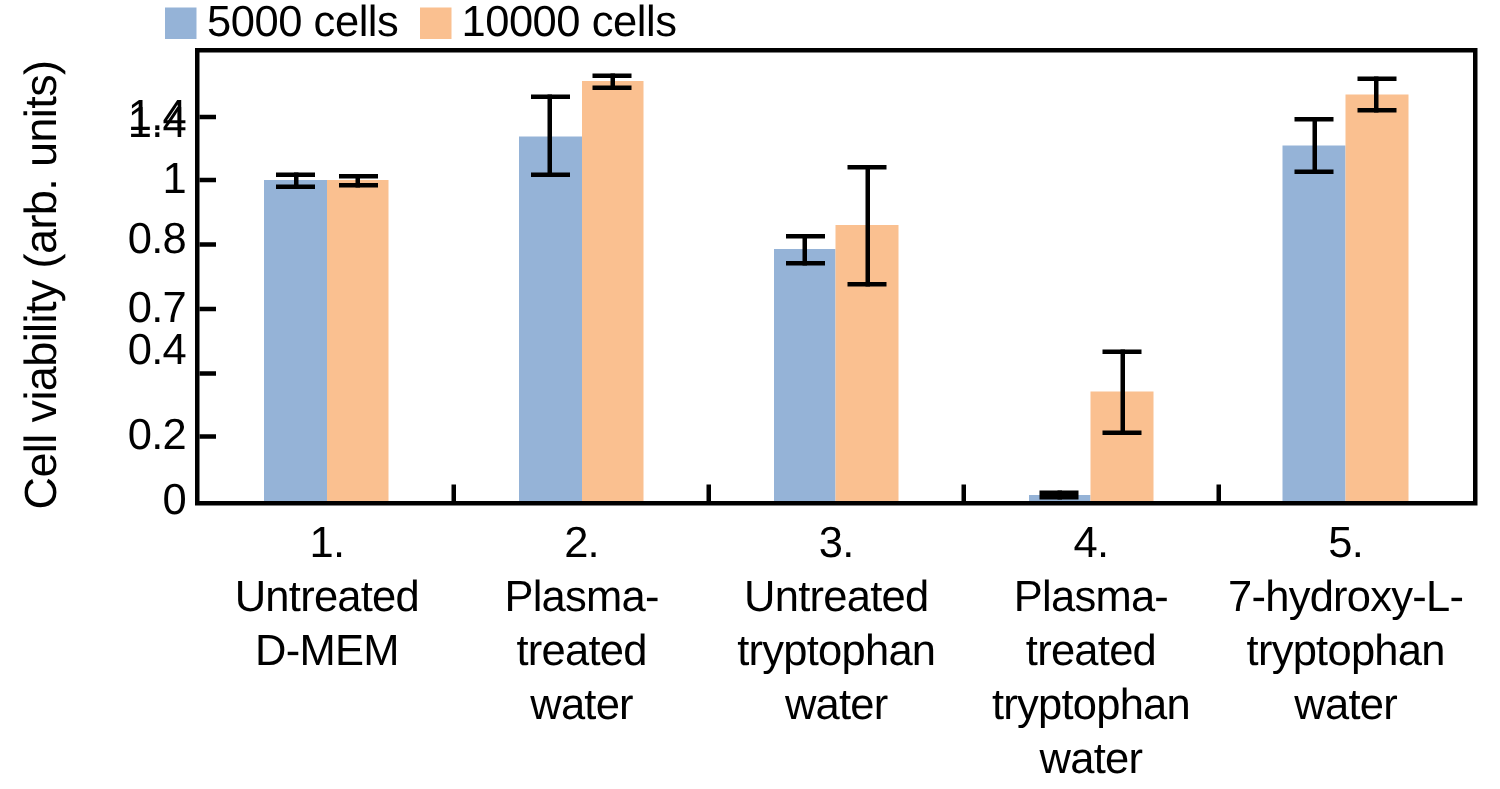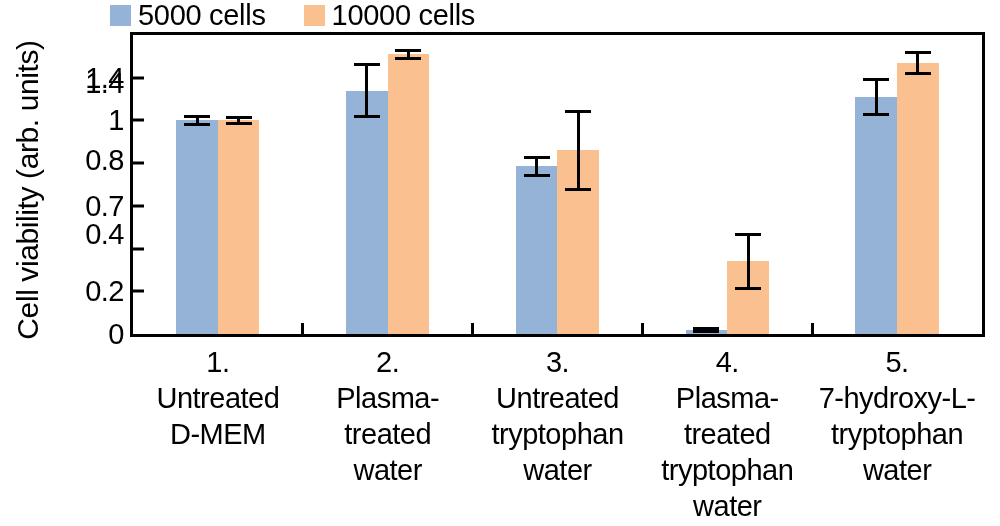--- a/index.html
+++ b/index.html
@@ -25,39 +25,38 @@
   }
 
   
   #legend {
     position: absolute;
     left: 110px;
     top: 0px;
     height: 30px;
     display: flex;
     align-items: center;
-    gap: 10px;
     white-space: nowrap;
   }
   .legend-entry {
     display: flex;
     align-items: center;
     gap: 7px;
   }
   .legend-swatch {
     width: 21px;
     height: 21px;
     display: inline-block;
   }
   .legend-label {
     font-size: 29px;
     line-height: 29px;
     letter-spacing: -0.3px;
   }
-  .legend-entry + .legend-entry { margin-left: 28px; }
+  .legend-entry + .legend-entry { margin-left: 14px; }
 
   
   #y-axis-title {
     position: absolute;
     left: -142px;
     top: 175px;
     width: 340px;
     text-align: center;
     transform: rotate(-90deg);
     font-size: 30px;

